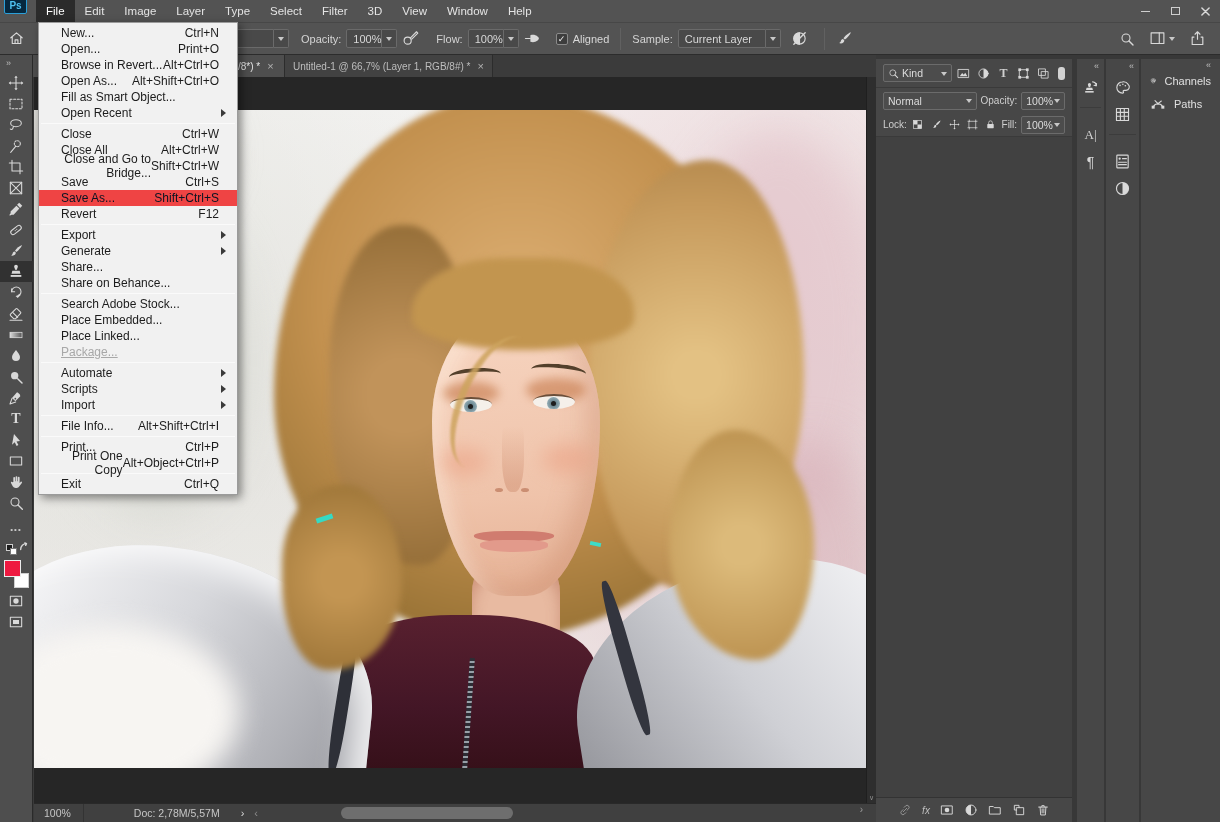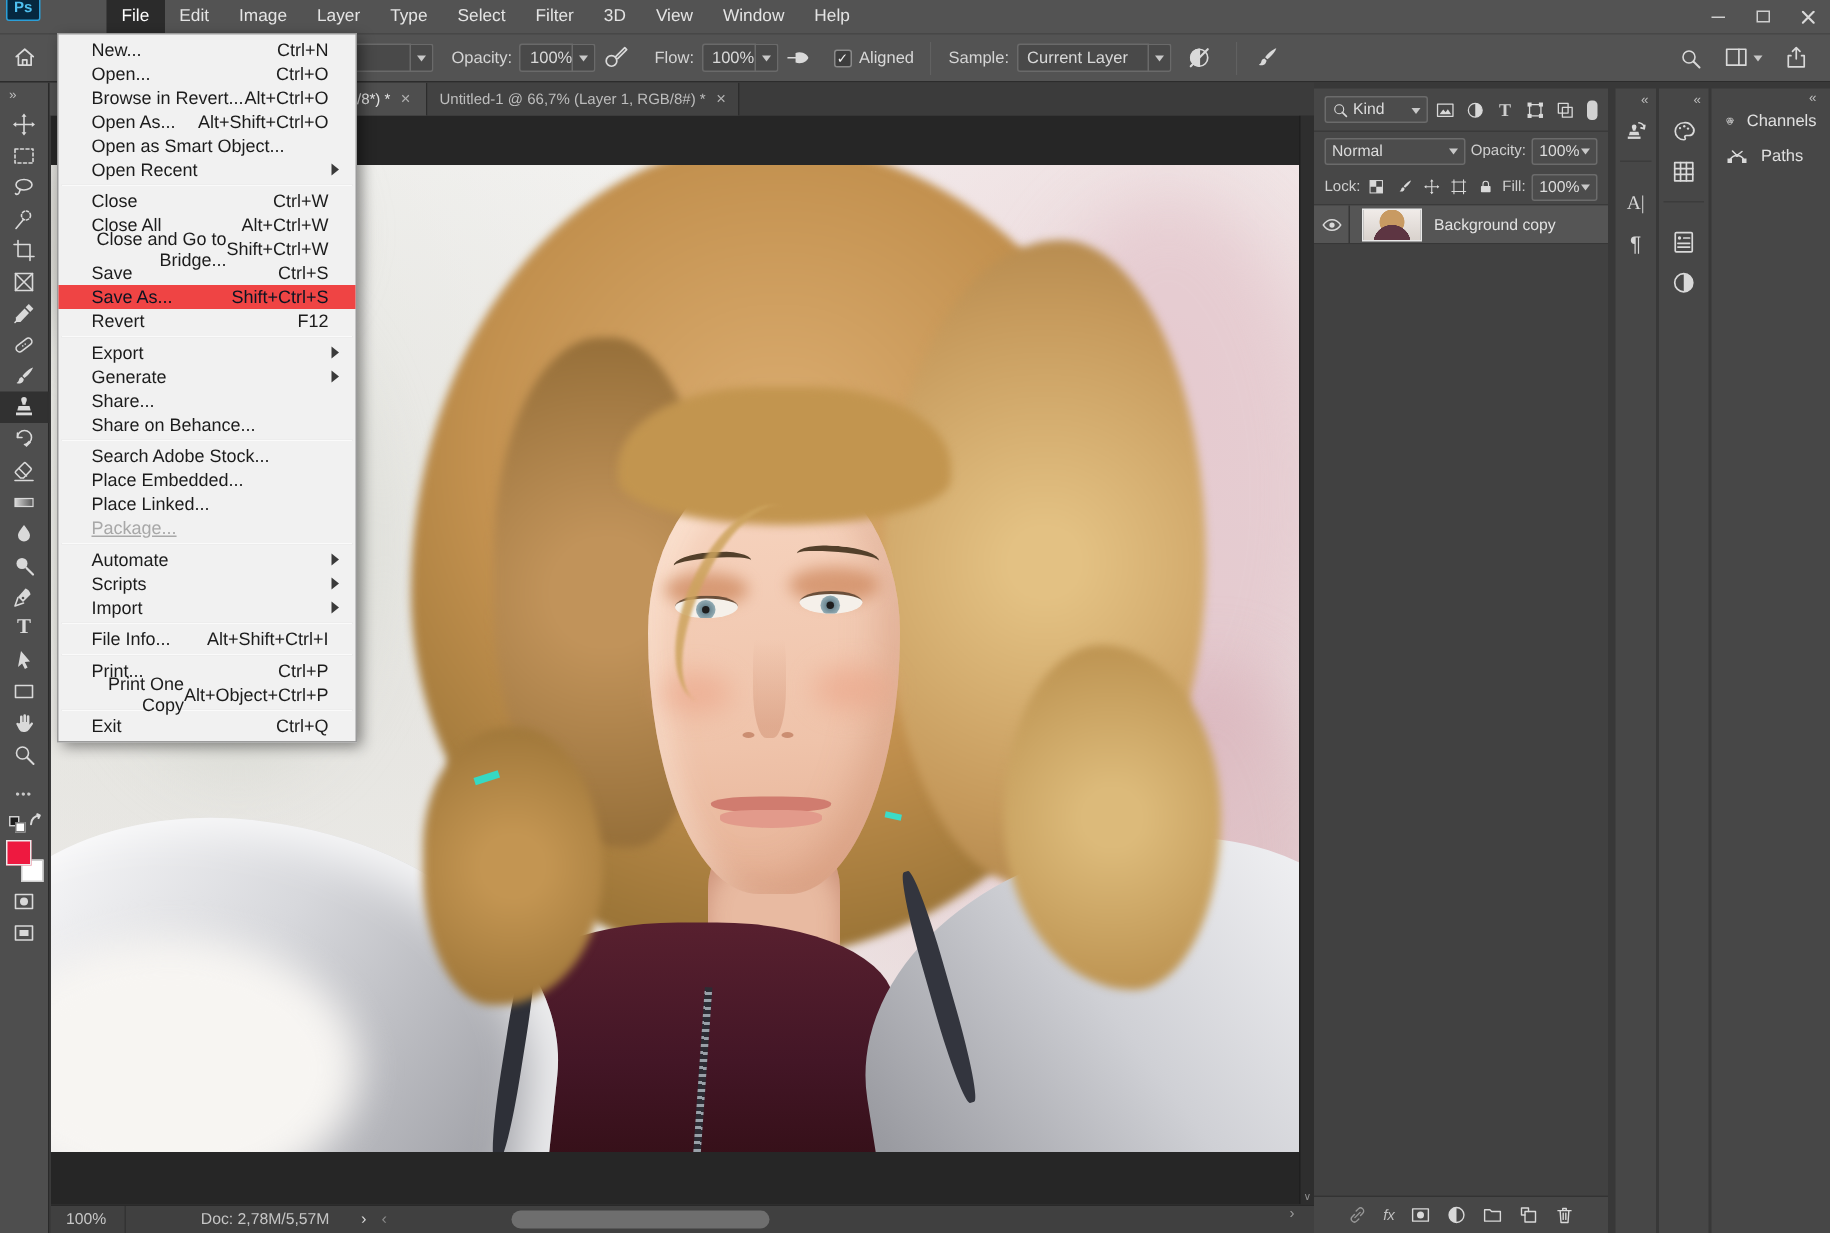--- a/index.html
+++ b/index.html
@@ -7,21 +7,21 @@
   body { position:relative; background:#3a3a3a; font-family:"Liberation Sans",sans-serif; color:#d8d8d8; }
   svg { display:block; }
   .ic { stroke:#d9d9d9; stroke-width:1.6; fill:none; stroke-linecap:round; stroke-linejoin:round; }
   .fil { fill:#d9d9d9; stroke:none; }
 
   
   #menubar { position:absolute; top:0; left:0; right:0; height:22px; background:#535353; display:flex; align-items:center; z-index:50; }
   .ps-logo { width:23px; height:17px; margin:0 9px 12px 4px; background:#06283f; border:1px solid #2b9fd8; border-radius:2px; color:#4fc1f0; font-size:10px; font-weight:bold; display:flex; align-items:center; justify-content:center; }
   .menus { display:flex; height:100%; }
   .menu-item { padding:0 10px; font-size:11.5px; color:#e4e4e4; display:flex; align-items:center; }
-  .menu-item.active { background:#2b2b2b; color:#fff;margin-left:35px; }
+  .menu-item.active { background:#2b2b2b; color:#fff; }
   .win-controls { margin-left:auto; display:flex; height:100%; }
   .wc { width:30px; display:flex; align-items:center; justify-content:center; }
   .wc-min { width:9px; height:1px; background:#cfcfcf; }
   .wc-max { width:9px; height:8px; border:1px solid #cfcfcf; }
 
   
   #optionsbar { position:absolute; top:22px; left:0; right:0; height:33px; background:#535353; border-top:1px solid #474747; border-bottom:1px solid #2c2c2c; display:flex; align-items:center; z-index:10; font-size:11px; }
   .ob-home { margin-left:8px; }
   .obfield { height:19px; background:#494949; border:1px solid #6a6a6a; border-radius:2px 0 0 2px; display:flex; align-items:center; padding:0 6px; white-space:nowrap; }
   .obdd { width:15px; height:19px; background:#494949; border:1px solid #6a6a6a; border-left:none; border-radius:0 2px 2px 0; display:flex; align-items:center; justify-content:center; }
@@ -610,30 +610,20 @@
             <path d="M8 11V8a4 4 0 018 0v3"></path>
           </svg>
         </span>
       <span style="margin-left:auto;">Fill:</span>
       <span class="combo mini-combo">
           <span>100%</span>
           <span class="tri"></span>
         </span>
     </div>
     <div class="lp-list">
-      <div class="layer-row selected">
-        <span class="eye-cell">
-            <svg class="ic" viewBox="0 0 24 24">
-              <path d="M2 12s4-6 10-6 10 6 10 6-4 6-10 6S2 12 2 12z"></path>
-              <circle class="fil" cx="12" cy="12" r="3"></circle>
-            </svg>
-          </span>
-        <span class="thumb"></span>
-        <span class="lname">Background copy</span>
-      </div>
     </div>
     <div class="lp-bottom">
       <span class="bic">
           <svg class="ic" viewBox="0 0 24 24" style="opacity:.55">
             <path d="M9 15l6-6"></path>
             <path d="M10.5 7.5L13 5a3.5 3.5 0 015 5l-2.5 2.5M13.5 16.5L11 19a3.5 3.5 0 01-5-5l2.5-2.5"></path>
           </svg>
         </span>
       <span class="bic">fx</span>
       <span class="bic">
@@ -743,32 +733,32 @@
   </div>
 </div>
 
 <div id="filemenu">
   <div class="mi">
       <span>New...</span>
       <span class="mi-short">Ctrl+N</span>
     </div>
   <div class="mi">
       <span>Open...</span>
-      <span class="mi-short">Ctrl+O</span>
+      <span class="mi-short">Print+O</span>
     </div>
   <div class="mi">
       <span>Browse in Revert...</span>
       <span class="mi-short">Alt+Ctrl+O</span>
     </div>
   <div class="mi">
       <span>Open As...</span>
       <span class="mi-short">Alt+Shift+Ctrl+O</span>
     </div>
   <div class="mi">
-      <span>Open as Smart Object...</span>
+      <span>Fill as Smart Object...</span>
     </div>
   <div class="mi">
       <span>Open Recent</span>
       <span class="mi-arrow"></span>
     </div>
   <div class="msep"></div>
   <div class="mi">
       <span>Close</span>
       <span class="mi-short">Ctrl+W</span>
     </div>

